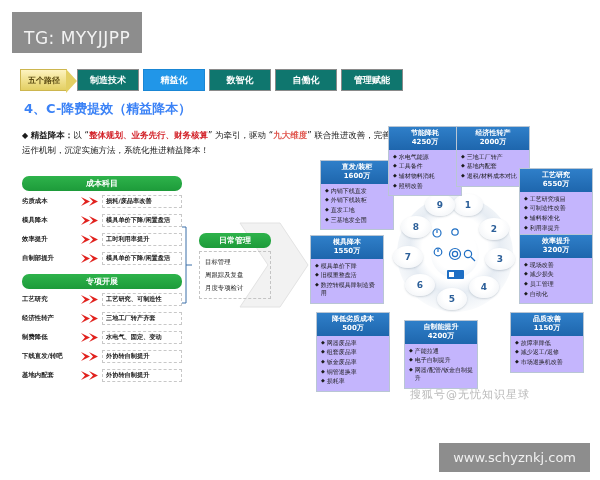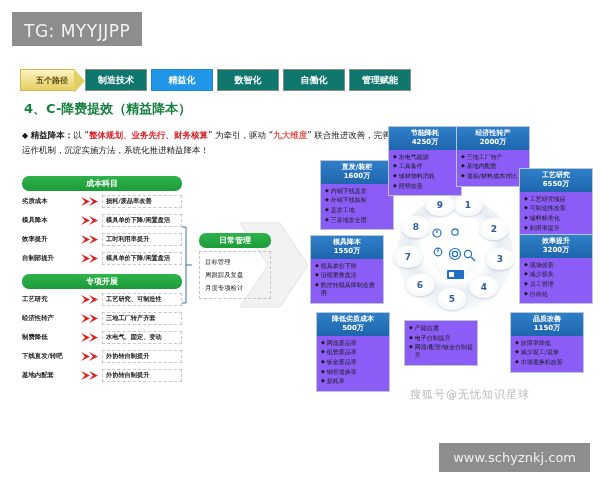--- a/index.html
+++ b/index.html
@@ -7,21 +7,21 @@
     width: 600px; height: 480px;
     background: #ffffff;
     font-family: "DejaVu Sans", "Liberation Sans", sans-serif;
     position: relative;
     overflow: hidden;
   }
   
   .tg-badge {
     position: absolute; left: 12px; top: 12px;
     background: #8d8d8d; color: #f2f2f2;
-    font-size: 17px; padding: 11px 12px 6px 12px;
+    font-size: 17px; padding: 18px 12px 6px 12px;
     letter-spacing: .5px; line-height: 1;
   }
   .wm-right {
     position: absolute; right: 10px; bottom: 8px;
     background: #8d8d8d; color: #f0f0f0;
     font-size: 13px; padding: 8px 14px; line-height: 1;
   }
   .wm-soft {
     position: absolute; right: 70px; bottom: 78px;
     color: #b9b9b9; font-size: 11px; letter-spacing: 1px;
@@ -30,41 +30,41 @@
   .nav {
     position: absolute; left: 20px; top: 69px;
     display: flex; align-items: stretch; height: 22px;
   }
   .nav-arrow {
     position: relative; height: 22px;
     background: linear-gradient(180deg,#fdf3c0 0%,#efdf8a 55%,#e3cf63 100%);
     border: 1px solid #cdb64f;
     color: #5a4a12; font-size: 8px; font-weight: bold;
     display: flex; align-items: center; justify-content: center;
-    padding: 0 6px 0 15px; margin-right: 10px;
+    padding: 0 6px 0 7px; margin-right: 10px;
   }
   .nav-arrow:after {
     content: ""; position: absolute; right: -11px; top: -1px;
     width: 0; height: 0;
     border-top: 12px solid transparent;
     border-bottom: 12px solid transparent;
     border-left: 11px solid #e3cf63;
   }
   .nav-item {
     height: 22px; min-width: 62px; padding: 0 9px;
     display: flex; align-items: center; justify-content: center;
     font-size: 9px; font-weight: bold; color: #ffffff;
     background: #0f766e; margin-right: 4px;
     border: 1px solid #8a8a8a;
   }
   .nav-item.active { background: #2196e8; border-color: #1a86d4; }
   
   .page-title {
     position: absolute; left: 24px; top: 100px;
-    font-size: 13px; font-weight: bold; color: #15803d;
+    font-size: 13px; font-weight: bold; color: #3b82f6;
   }
   .lead {
     position: absolute; left: 22px; top: 128px; width: 375px;
     font-size: 8.5px; line-height: 1.75; color: #1b1b1b;
   }
   .lead .bullet { color: #1b1b1b; font-size: 8px; }
   .lead b { font-weight: bold; }
   .lead .red { color: #d3232a; font-weight: bold; }
   .lead .red2 { color: #e0564e; font-weight: bold; }
   
@@ -100,21 +100,21 @@
   }
   .daily-body {
     margin-top: 3px; border: 1px dashed #c4c4c4; padding: 4px 5px;
     font-size: 6.4px; line-height: 2.0; color: #1b1b1b;
   }
   
   .chev { position: absolute; left: 180px; top: 205px; }
   
   .card {
     position: absolute; width: 74px;
-    border: 1px solid #b9c6d4; background: #8b5cf6;
+    border: 1px solid #b9c6d4; background: #c4b5fd;
   }
   .card .ch {
     background: linear-gradient(180deg,#2f7fc9 0%,#1e66ad 100%);
     color: #fff; text-align: center; font-weight: bold;
     font-size: 7px; line-height: 1.35; padding: 2px 1px;
   }
   .card .cb { padding: 3px 3px 4px 4px; }
   .card .ci {
     font-size: 6px; color: #1b1b1b; line-height: 1.35;
     display: flex; align-items: flex-start; margin-bottom: 1.5px;
@@ -445,20 +445,24 @@
         <span>减少返工/返修</span>
       </div>
     <div class="ci">
         <i>◆</i>
         <span>市场退换机改善</span>
       </div>
   </div>
 </div>
 
 <div class="card" style="left:404px; top:320px;">
+  <div class="ch">
+    <div>自制能提升</div>
+    <div>4200万</div>
+  </div>
   <div class="cb">
     <div class="ci">
         <i>◆</i>
         <span>产能拉通</span>
       </div>
     <div class="ci">
         <i>◆</i>
         <span>电子自制提升</span>
       </div>
     <div class="ci">

